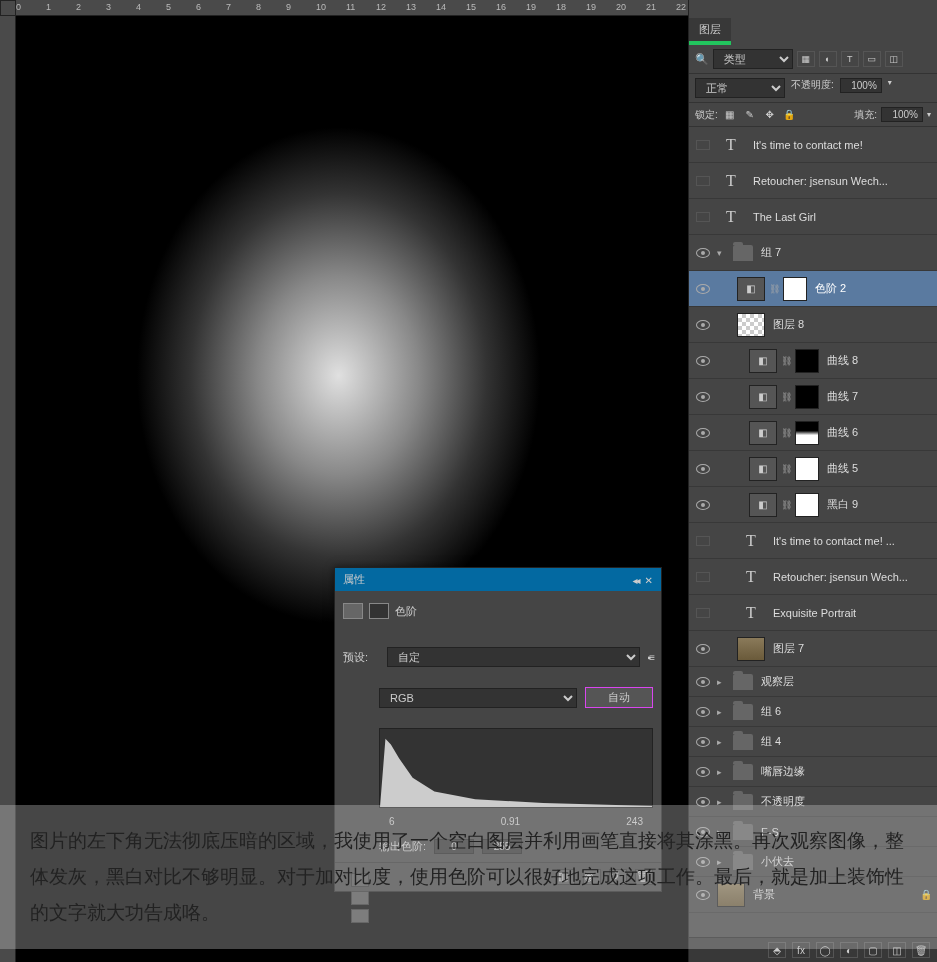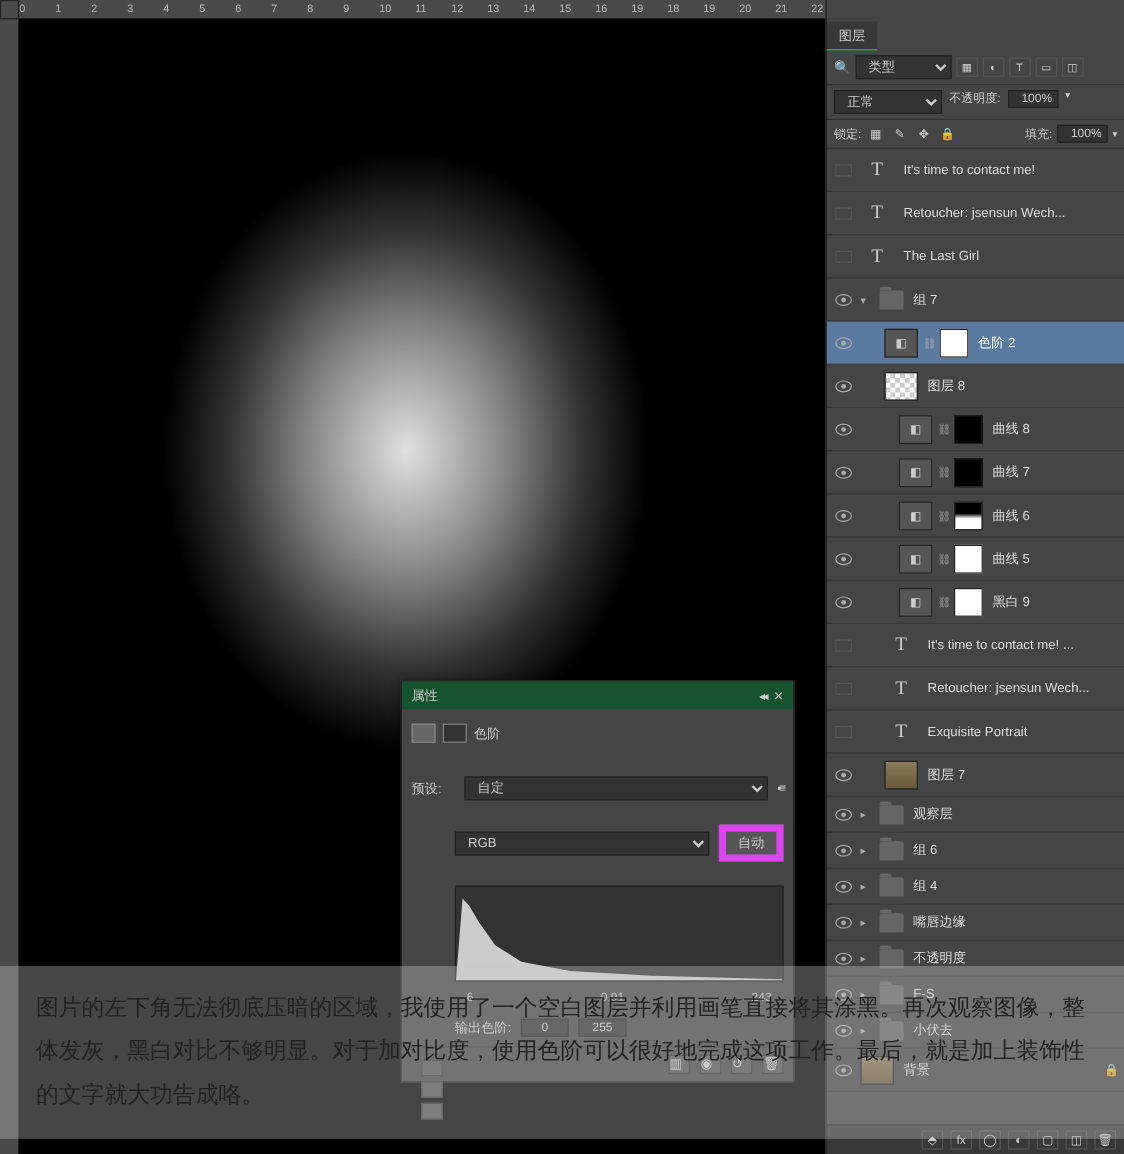--- a/index.html
+++ b/index.html
@@ -8,45 +8,45 @@
 
 .canvas-area { position: absolute; left: 0; top: 0; width: 688px; height: 962px; background: #000; }
 .ruler-h { position: absolute; left: 0; top: 0; width: 688px; height: 16px; background: #4a4a4a; border-bottom: 1px solid #222; }
 .ruler-v { position: absolute; left: 0; top: 0; width: 16px; height: 962px; background: #4a4a4a; border-right: 1px solid #222; }
 .ruler-corner { position: absolute; left: 0; top: 0; width: 16px; height: 16px; background: #4a4a4a; border: 1px solid #222; z-index: 2; }
 .ruler-tick { position: absolute; top: 2px; font-size: 9px; color: #bbb; }
 .canvas-image { position: absolute; left: 16px; top: 16px; width: 672px; height: 946px; background: radial-gradient(ellipse 40% 35% at 48% 38%, #e0e0e0 0%, #888 30%, #333 55%, #000 75%); }
 
 
 .props-panel { position: absolute; left: 334px; top: 567px; width: 328px; background: #454545; border: 1px solid #222; box-shadow: 0 0 8px rgba(0,0,0,0.5); }
-.props-header { background: #14532d; padding: 4px 8px; font-size: 11px; display: flex; justify-content: space-between; align-items: center; }
+.props-header { background: #0369a1; padding: 4px 8px; font-size: 11px; display: flex; justify-content: space-between; align-items: center; }
 .props-body { padding: 8px; }
 .props-title { display: flex; align-items: center; gap: 6px; padding: 4px 0 8px; }
 .props-icon { width: 20px; height: 16px; background: #666; border: 1px solid #888; }
 .props-row { display: flex; align-items: center; gap: 8px; margin: 20px 0; }
 .props-label { width: 36px; font-size: 11px; }
 .props-select { flex: 1; background: #333; border: 1px solid #222; color: #ccc; padding: 2px 6px; font-size: 11px; height: 20px; }
-.props-btn { background: #555; border: 6px solid #d946ef; color: #ccc; padding: 2px 10px; font-size: 11px; }
+.props-btn { background: #555; border: 1px solid #d946ef; color: #ccc; padding: 2px 22px; font-size: 11px; }
 .histogram { height: 80px; background: #333; border: 1px solid #222; margin: 6px 0; position: relative; }
 .histo-shape { position: absolute; bottom: 0; left: 0; width: 100%; height: 100%; }
 .eyedroppers { display: flex; flex-direction: column; gap: 4px; position: absolute; left: 8px; top: 145px; }
 .eyedropper { width: 18px; height: 14px; background: #555; border: 1px solid #333; }
 .slider-row { display: flex; justify-content: space-between; padding: 2px 10px; font-size: 10px; }
 .output-row { display: flex; align-items: center; gap: 8px; margin-top: 10px; }
 .output-inputs { display: flex; gap: 8px; }
 .output-inputs input { width: 40px; background: #333; border: 1px solid #222; color: #ccc; font-size: 10px; padding: 1px 4px; text-align: center; }
 .props-footer { display: flex; justify-content: flex-end; gap: 8px; padding: 6px 8px; border-top: 1px solid #333; }
 .footer-icon { width: 18px; height: 16px; background: #555; border: 1px solid #333; }
 .close-x { cursor: pointer; font-size: 10px; }
 .menu-lines { font-size: 10px; letter-spacing: -2px; }
 
 
 .layers-panel { position: absolute; left: 688px; top: 0; width: 249px; height: 962px; background: #454545; border-left: 1px solid #222; }
 .watermark { position: absolute; top: 0; right: 0; height: 18px; padding: 2px 6px; font-size: 9px; color: #888; background: #2a2a2a; width: 249px; text-align: right; }
-.panel-tab { background: #383838; padding: 4px 10px; font-size: 11px; display: inline-block; border-bottom: 1px solid #22c55e; margin-top: 18px; }
+.panel-tab { background: #383838; padding: 4px 10px; font-size: 11px; display: inline-block; border-bottom: 4px solid #22c55e; margin-top: 18px; }
 .filter-row { display: flex; align-items: center; gap: 4px; padding: 4px 6px; border-bottom: 1px solid #333; }
 .filter-select { background: #333; border: 1px solid #222; color: #ccc; padding: 1px 6px; font-size: 11px; width: 80px; height: 20px; }
 .filter-icon { width: 18px; height: 16px; border: 1px solid #555; display: flex; align-items: center; justify-content: center; font-size: 9px; }
 .blend-row { display: flex; align-items: flex-start; padding: 4px 6px; border-bottom: 1px solid #333; gap: 6px; }
 .blend-select { background: #333; border: 1px solid #222; color: #ccc; padding: 1px 6px; font-size: 11px; width: 90px; height: 20px; }
 .pct-input { width: 42px; background: #333; border: 1px solid #222; color: #ccc; font-size: 10px; padding: 1px 4px; text-align: right; }
 .pct-label { font-size: 10px; }
 .lock-row { display: flex; align-items: center; padding: 4px 6px; border-bottom: 1px solid #333; gap: 4px; }
 .lock-icon { width: 16px; height: 14px; font-size: 10px; display: flex; align-items: center; justify-content: center; }
 

